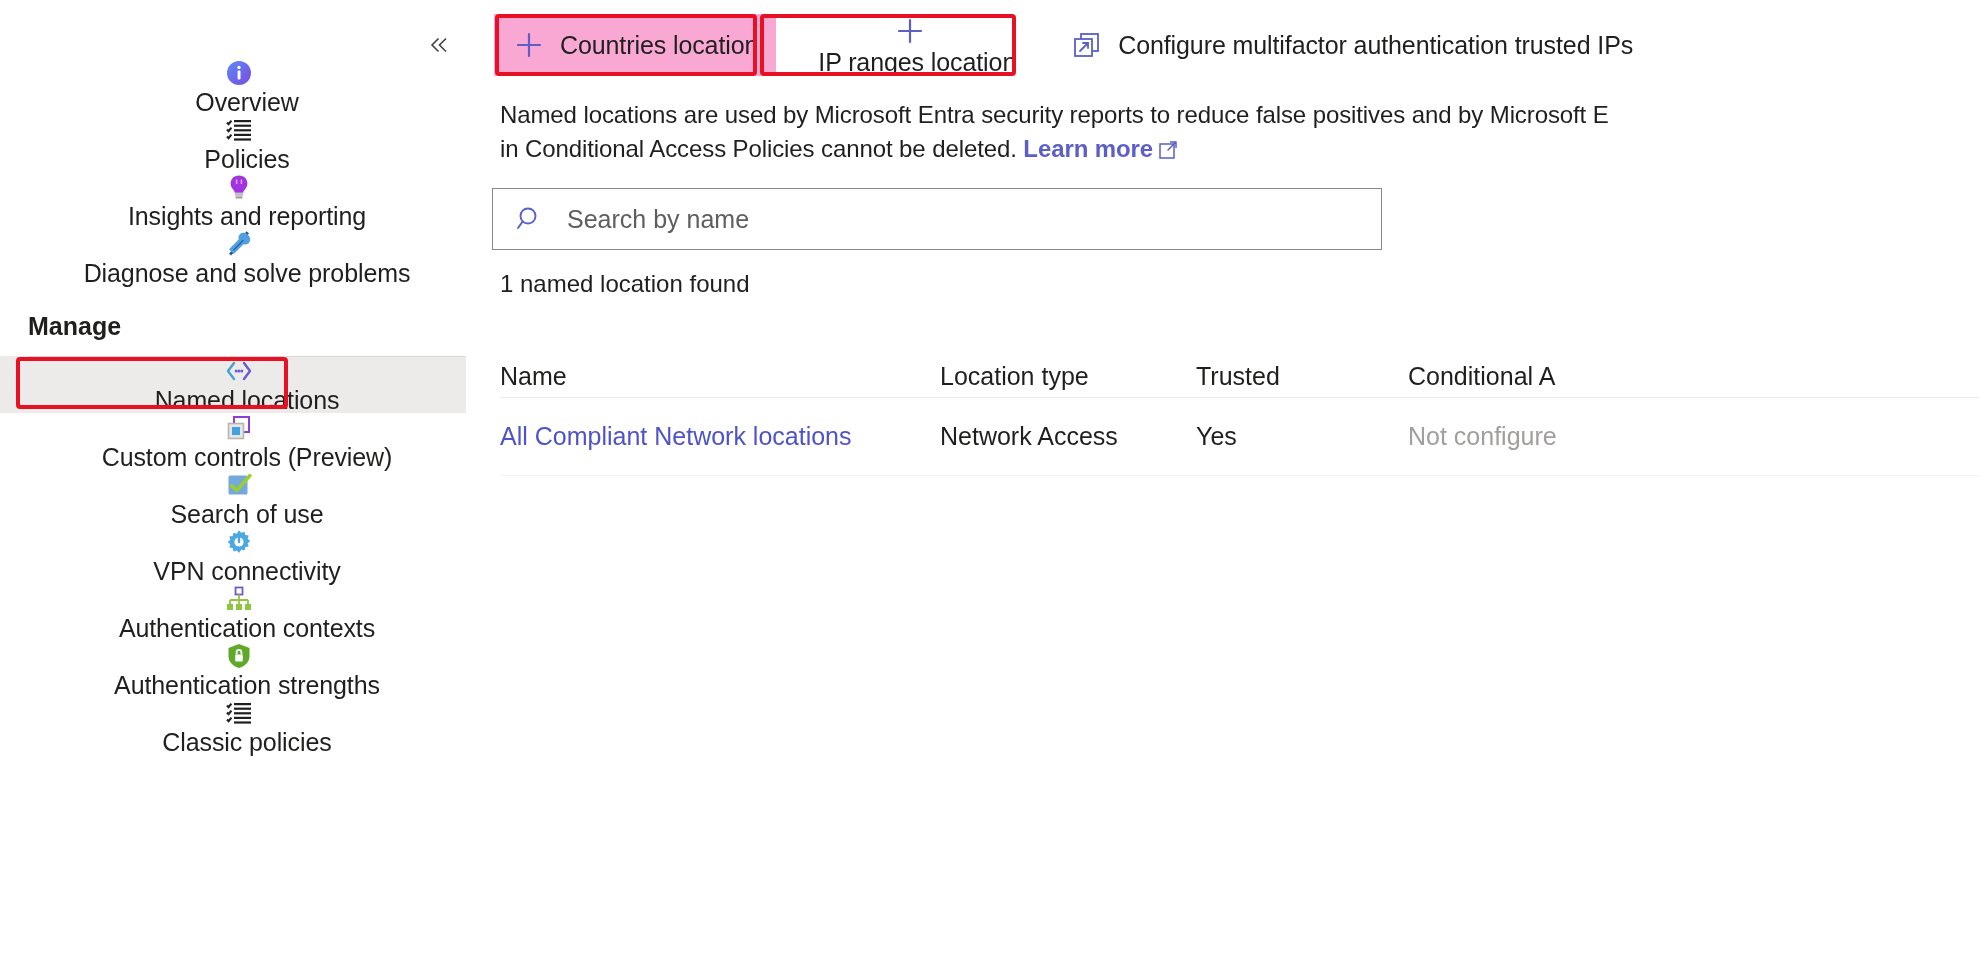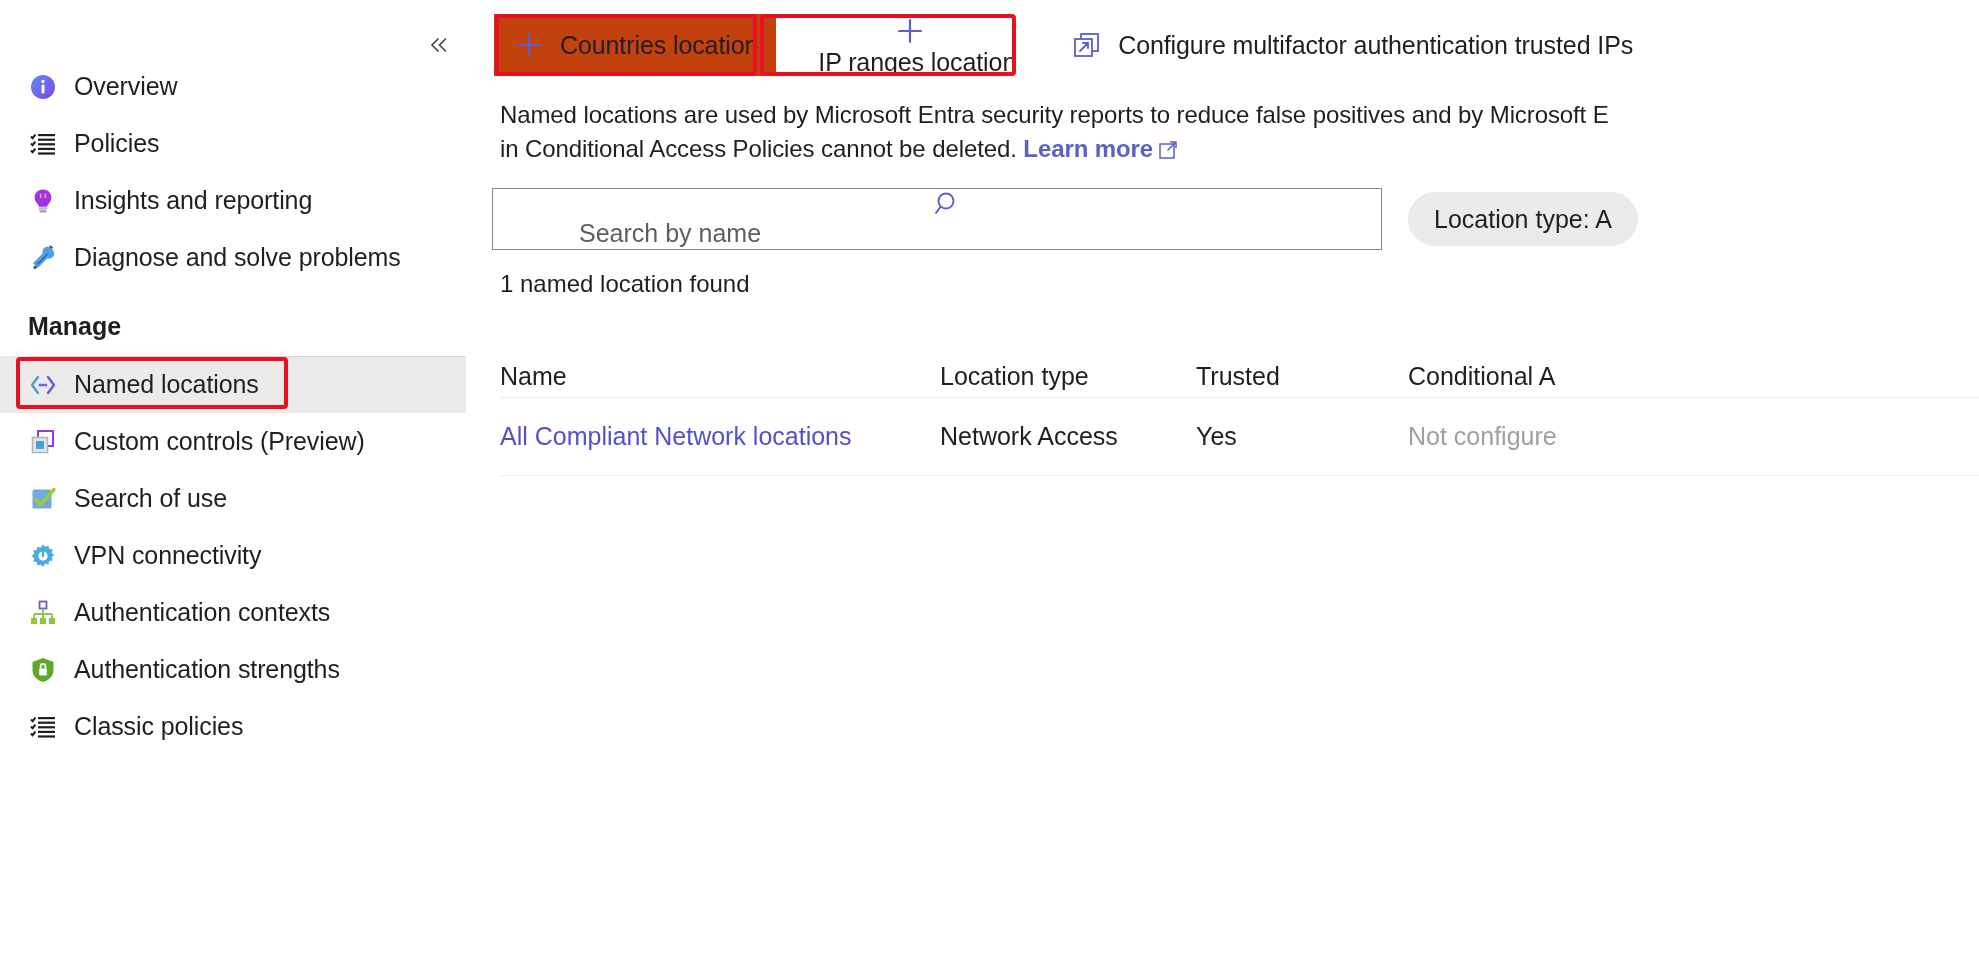--- a/index.html
+++ b/index.html
@@ -24,21 +24,21 @@
     position: absolute; right: 10px; top: 28px;
     width: 34px; height: 34px;
     display: flex; align-items: center; justify-content: center;
     color: #424242; font-size: 23px; line-height: 1;
     cursor: pointer; background: transparent; border: none;
   }
   .nav-list { position: absolute; left: 0; top: 58px; width: 466px; }
   .nav-item {
     display: flex; align-items: center;
     height: 57px; padding-left: 28px;
-    cursor: pointer; position: relative;
+    cursor: pointer; position: relative; flex-direction: column;
   }
   .nav-item .nav-icon {
     width: 30px; height: 30px; flex: 0 0 30px;
     display: flex; align-items: center; justify-content: center;
     margin-right: 16px;
   }
   .nav-item .nav-label {
     font-size: 25px; color: #201f1e; letter-spacing: -0.1px;
     white-space: nowrap;
   }
@@ -69,21 +69,21 @@
     height: 90px; width: 1513px;
     display: flex; align-items: center;
     padding-left: 6px;
   }
   .cmd-btn {
     display: flex; align-items: center;
     height: 62px; padding: 0 18px;
     background: transparent; border: none;
     cursor: pointer; white-space: nowrap;
   }
-  .cmd-btn.hovered { background: #c2410c; }
+  .cmd-btn.hovered { background: #f9a8d4; }
   .cmd-btn .cmd-icon {
     width: 34px; height: 34px; flex: 0 0 34px;
     margin-right: 14px;
     display: flex; align-items: center; justify-content: center;
     color: #5b5fc7;
   }
   .cmd-btn .cmd-label {
     font-size: 25px; color: #201f1e; letter-spacing: -0.1px;
   }
 
@@ -104,21 +104,20 @@
 
   .filterbar {
     position: absolute; left: 26px; top: 188px;
     display: flex; align-items: center;
   }
   .search-box {
     width: 890px; height: 62px;
     border: 1px solid #8a8886; background: #fff;
     display: flex; align-items: center;
     padding-left: 22px;
-    flex-direction: column;
   }
   .search-icon { width: 30px; height: 30px; color: #5b5fc7; flex: 0 0 30px; }
   .search-input {
     border: none; outline: none;
     font-family: inherit; font-size: 25px;
     color: #201f1e; margin-left: 22px; width: 760px;
     background: transparent;
   }
   .search-input::placeholder { color: #605e5c; }
   .filter-pill {
@@ -381,23 +380,20 @@
       <div class="search-box">
         <span class="search-icon">
           <svg width="30" height="30" viewBox="0 0 30 30">
             <circle cx="13" cy="12" r="7.5" fill="none" stroke="#5b5fc7" stroke-width="1.9"></circle>
             <path d="M7.6 17.6 L3 24" stroke="#5b5fc7" stroke-width="1.9" stroke-linecap="round"></path>
           </svg>
         </span>
         <input class="search-input" type="text" placeholder="Search by name" style="">
       </div>
 
-      <button class="filter-pill">
-        <span class="pill-label">Location type: A</span>
-      </button>
     </div>
 
     <div class="count">1 named location found</div>
 
     <div class="table">
       <div class="thead">
         <div class="th col-name">Name</div>
         <div class="th col-type">Location type</div>
         <div class="th col-trusted">Trusted</div>
         <div class="th col-ca">Conditional A</div>

